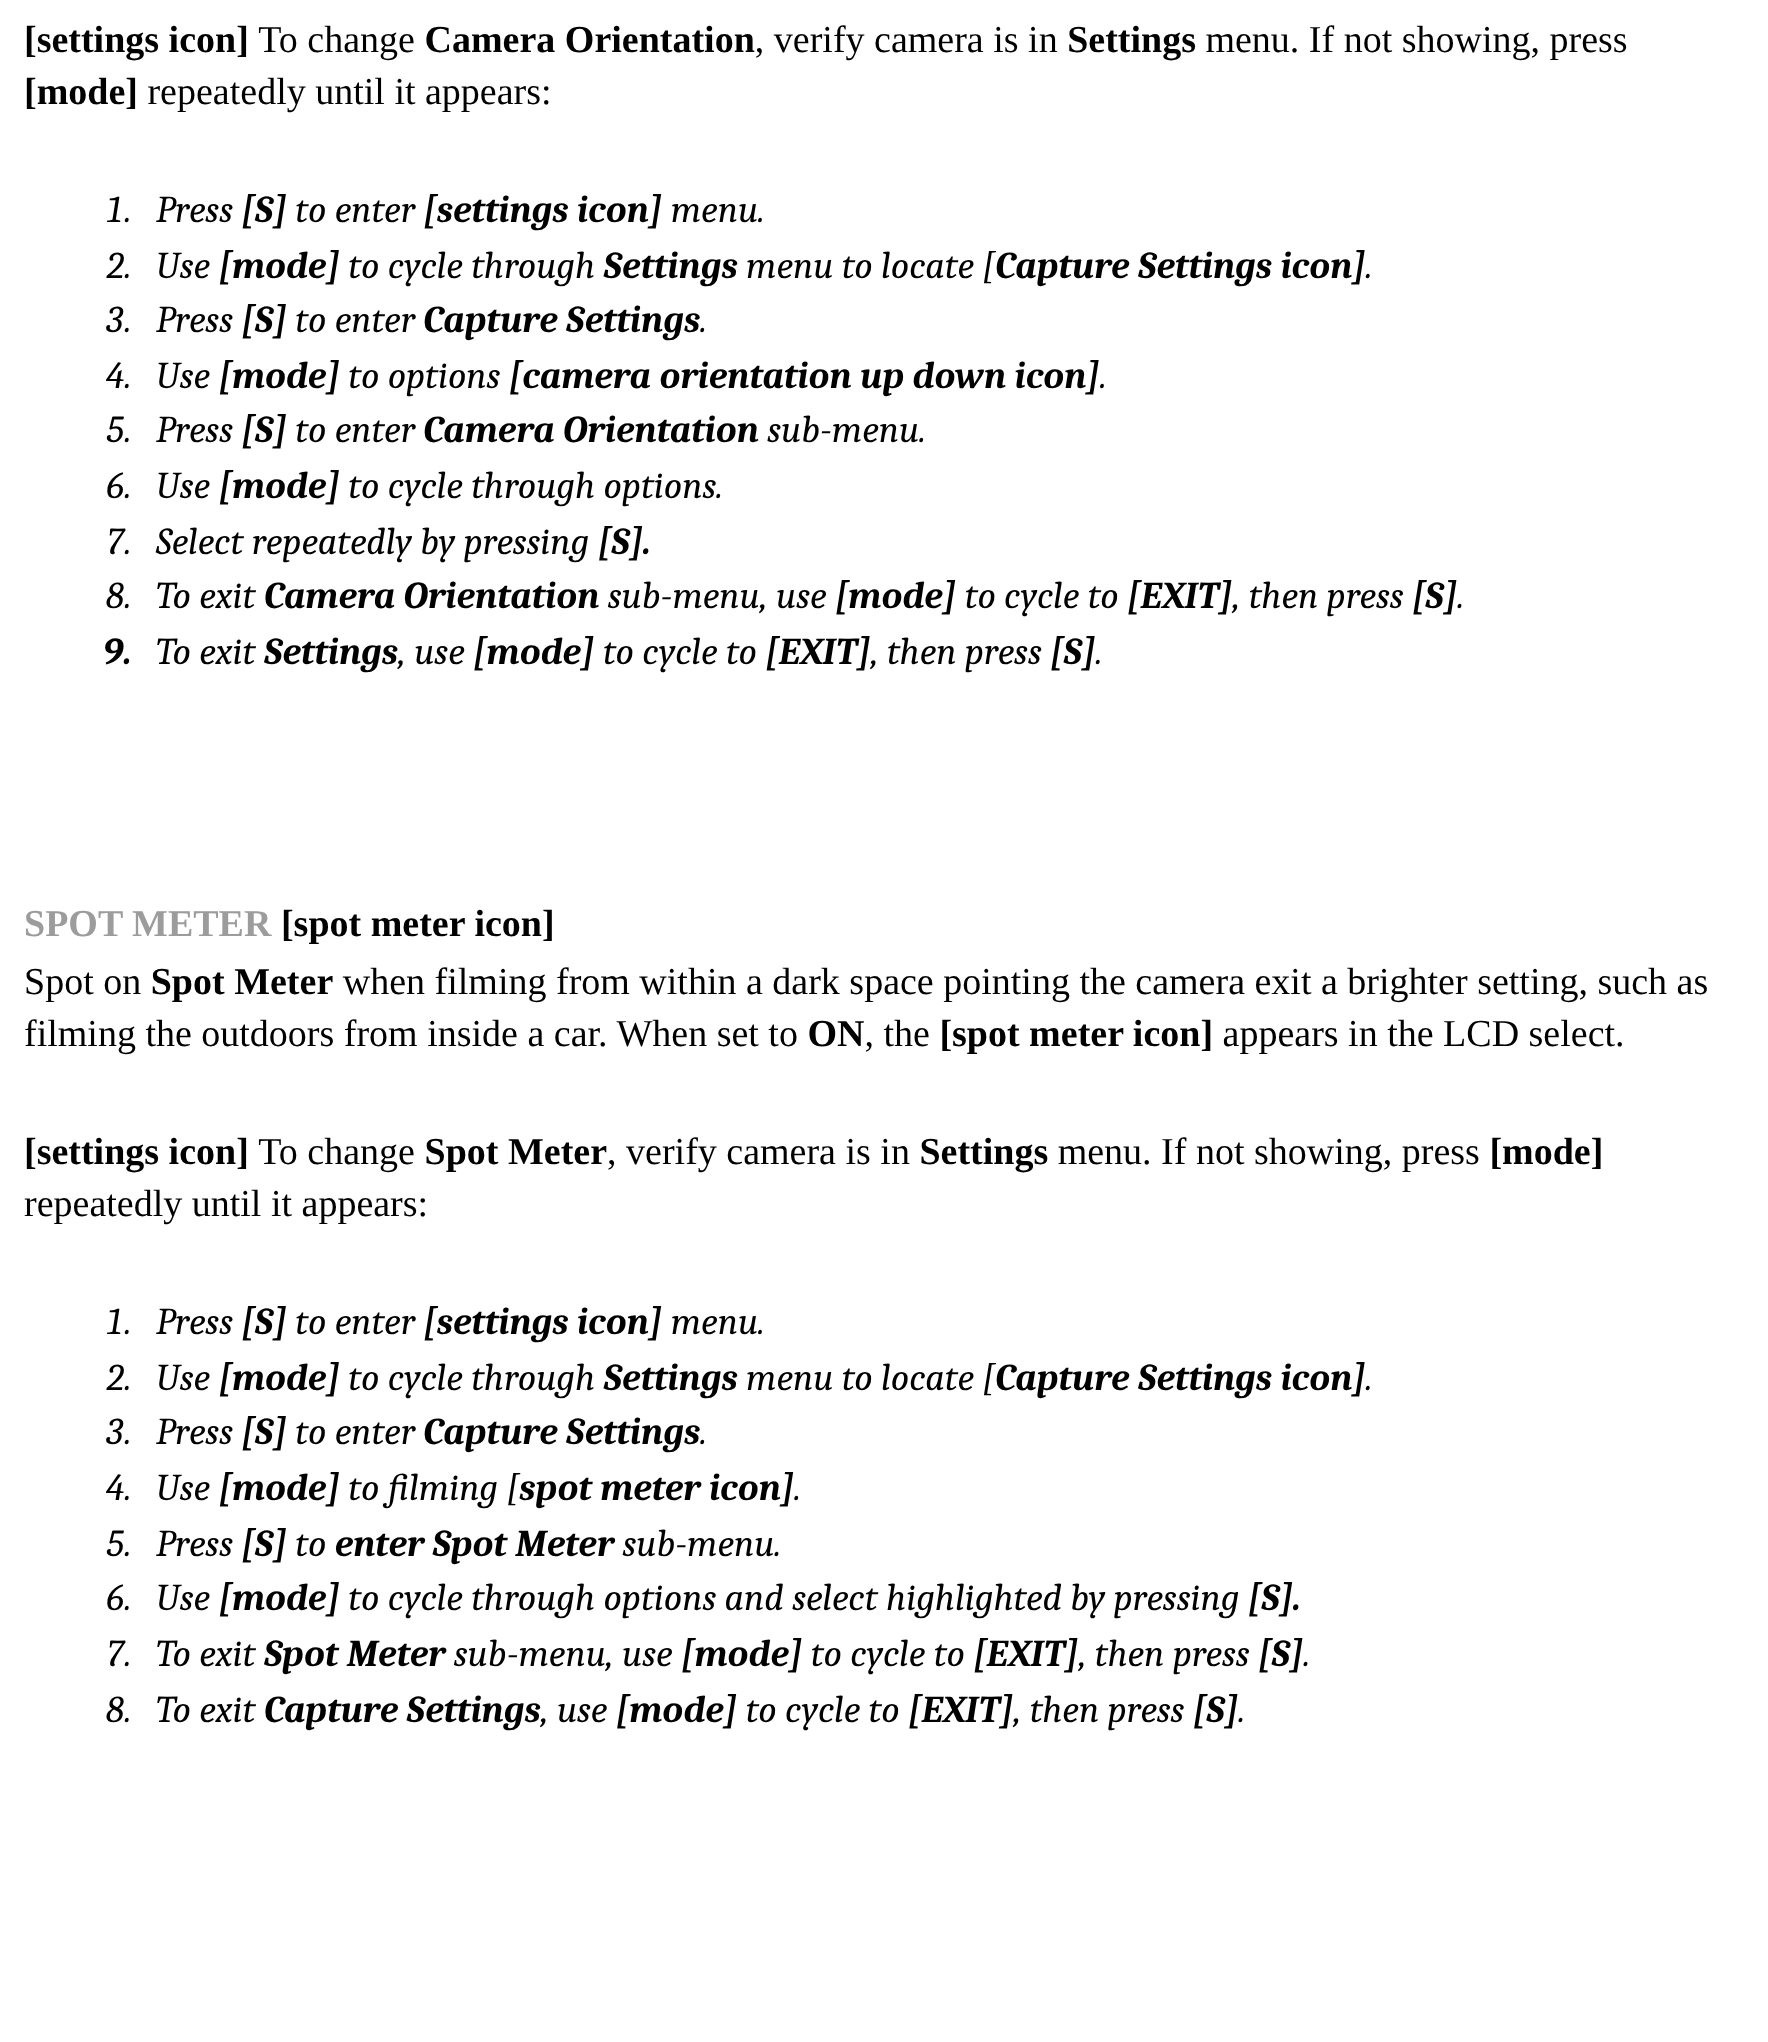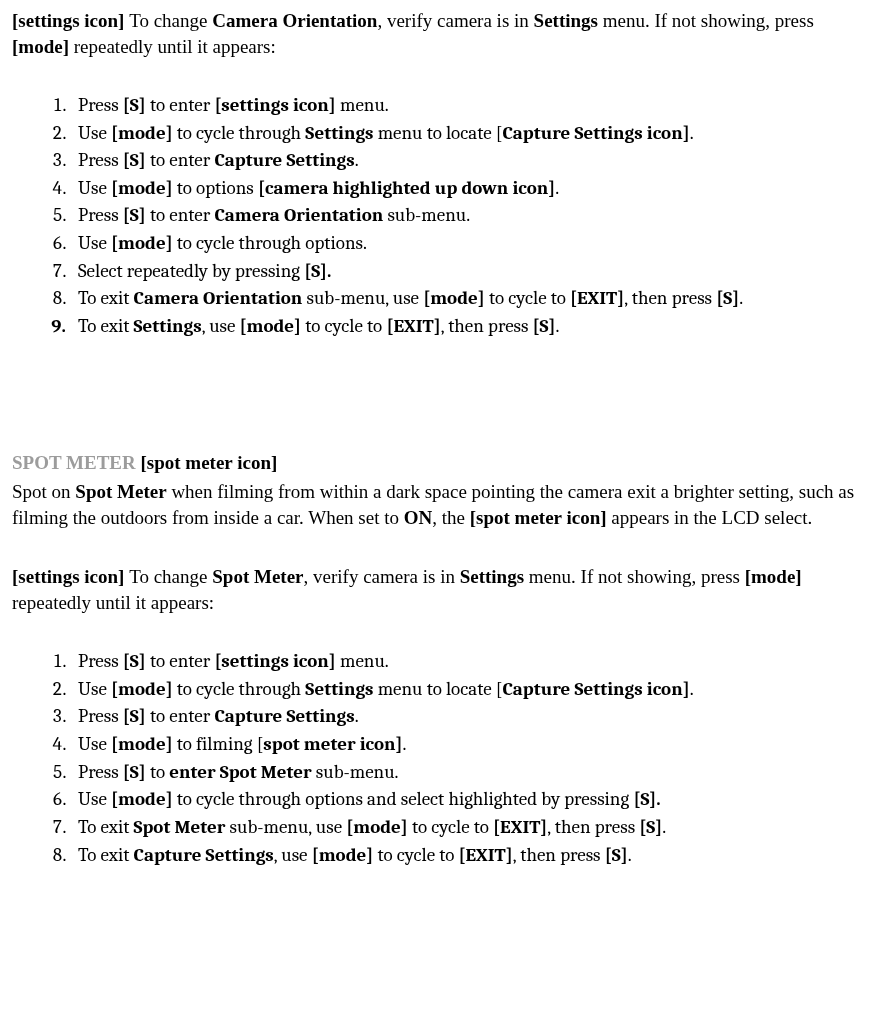--- a/index.html
+++ b/index.html
@@ -5,38 +5,38 @@
     body {
       font-family: Cambria, Georgia, serif;
       font-size: 19px;
       line-height: 1.35;
       color: #000;
       margin: 0;
       padding: 8px 12px;
       max-width: 884px;
     }
     p { margin: 0 0 4px 0; font-family: Liberation Serif, serif; }
-    ol { margin: 4px 0 20px 0; padding-left: 58px; }
+    ol { margin: 4px 0 20px 0; padding-left: 58px; font-style: italic; }
     ol li { padding-left: 8px; margin-bottom: 2px; }
     .section-gap { height: 90px; }
     .heading { font-weight: bold; color: #9c9c9c; }
     b { font-weight: bold; }
     .run { display: inline; }
   </style>
 </head>
 <body>
 
 <p><b class="run">[settings icon] </b><span class="run">To change </span><b class="run">Camera Orientation</b><span class="run">, verify camera is in </span><b class="run">Settings</b><span class="run"> menu. If not showing, press </span><b class="run">[mode]</b><span class="run"> repeatedly until it appears:</span></p>
 <p>&nbsp;</p>
 
 <ol>
     <li><span class="run">Press </span><b class="run">[S]</b><span class="run"> to enter </span><b class="run">[settings icon]</b><span class="run"> menu.</span></li>
     <li><span class="run">Use </span><b class="run">[mode]</b><span class="run"> to cycle through </span><b class="run">Settings</b><span class="run"> menu to locate [</span><b class="run">Capture Settings icon]</b><span class="run">.</span></li>
     <li><span class="run">Press </span><b class="run">[S]</b><span class="run"> to enter </span><b class="run">Capture Settings</b><span class="run">.</span></li>
-    <li><span class="run">Use </span><b class="run">[mode]</b><span class="run"> to options </span><b class="run">[camera highlighted up down icon]</b><span class="run">.</span></li>
+    <li><span class="run">Use </span><b class="run">[mode]</b><span class="run"> to options </span><b class="run">[camera orientation up down icon]</b><span class="run">.</span></li>
     <li><span class="run">Press </span><b class="run">[S]</b><span class="run"> to enter </span><b class="run">Camera Orientation</b><span class="run"> sub-menu.</span></li>
     <li><span class="run">Use </span><b class="run">[mode]</b><span class="run"> to cycle through options.</span></li>
     <li><span class="run">Select repeatedly by pressing </span><b class="run">[S].</b></li>
     <li><span class="run">To exit </span><b class="run">Camera Orientation</b><span class="run"> sub-menu, use </span><b class="run">[mode]</b><span class="run"> to cycle to </span><b class="run">[EXIT]</b><span class="run">, then press </span><b class="run">[S]</b><span class="run">.</span></li>
     <li style="font-weight: bold;"><span class="run" style="font-weight: normal;">To exit </span><span class="run" style="font-weight: bold;">Settings</span><span class="run" style="font-weight: normal;">, use </span><span class="run" style="font-weight: bold;">[mode]</span><span class="run" style="font-weight: normal;"> to cycle to </span><span class="run" style="font-weight: bold;">[EXIT]</span><span class="run" style="font-weight: normal;">, then press </span><span class="run" style="font-weight: bold;">[S]</span><span class="run" style="font-weight: normal;">.</span></li>
   </ol>
 
 <div class="section-gap"></div>
 
 <p>

